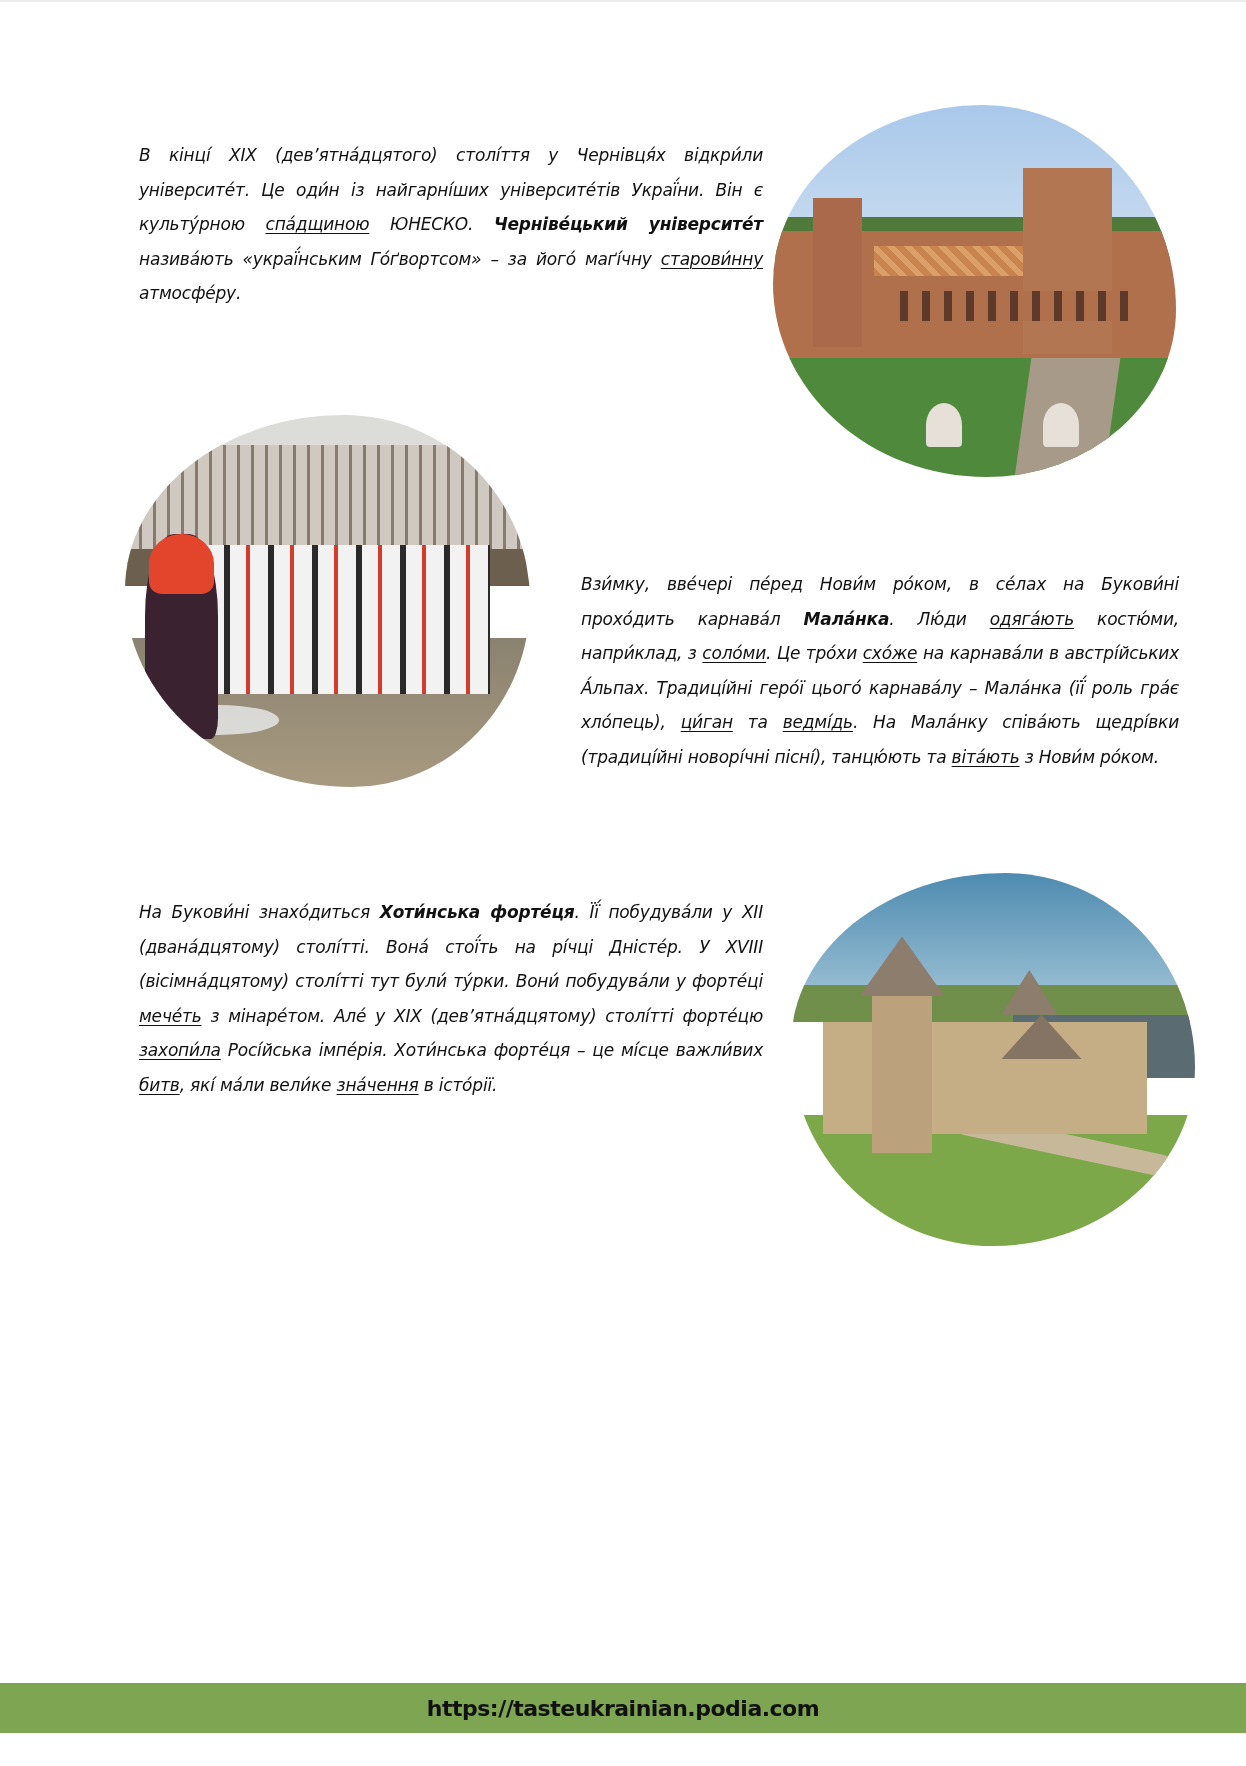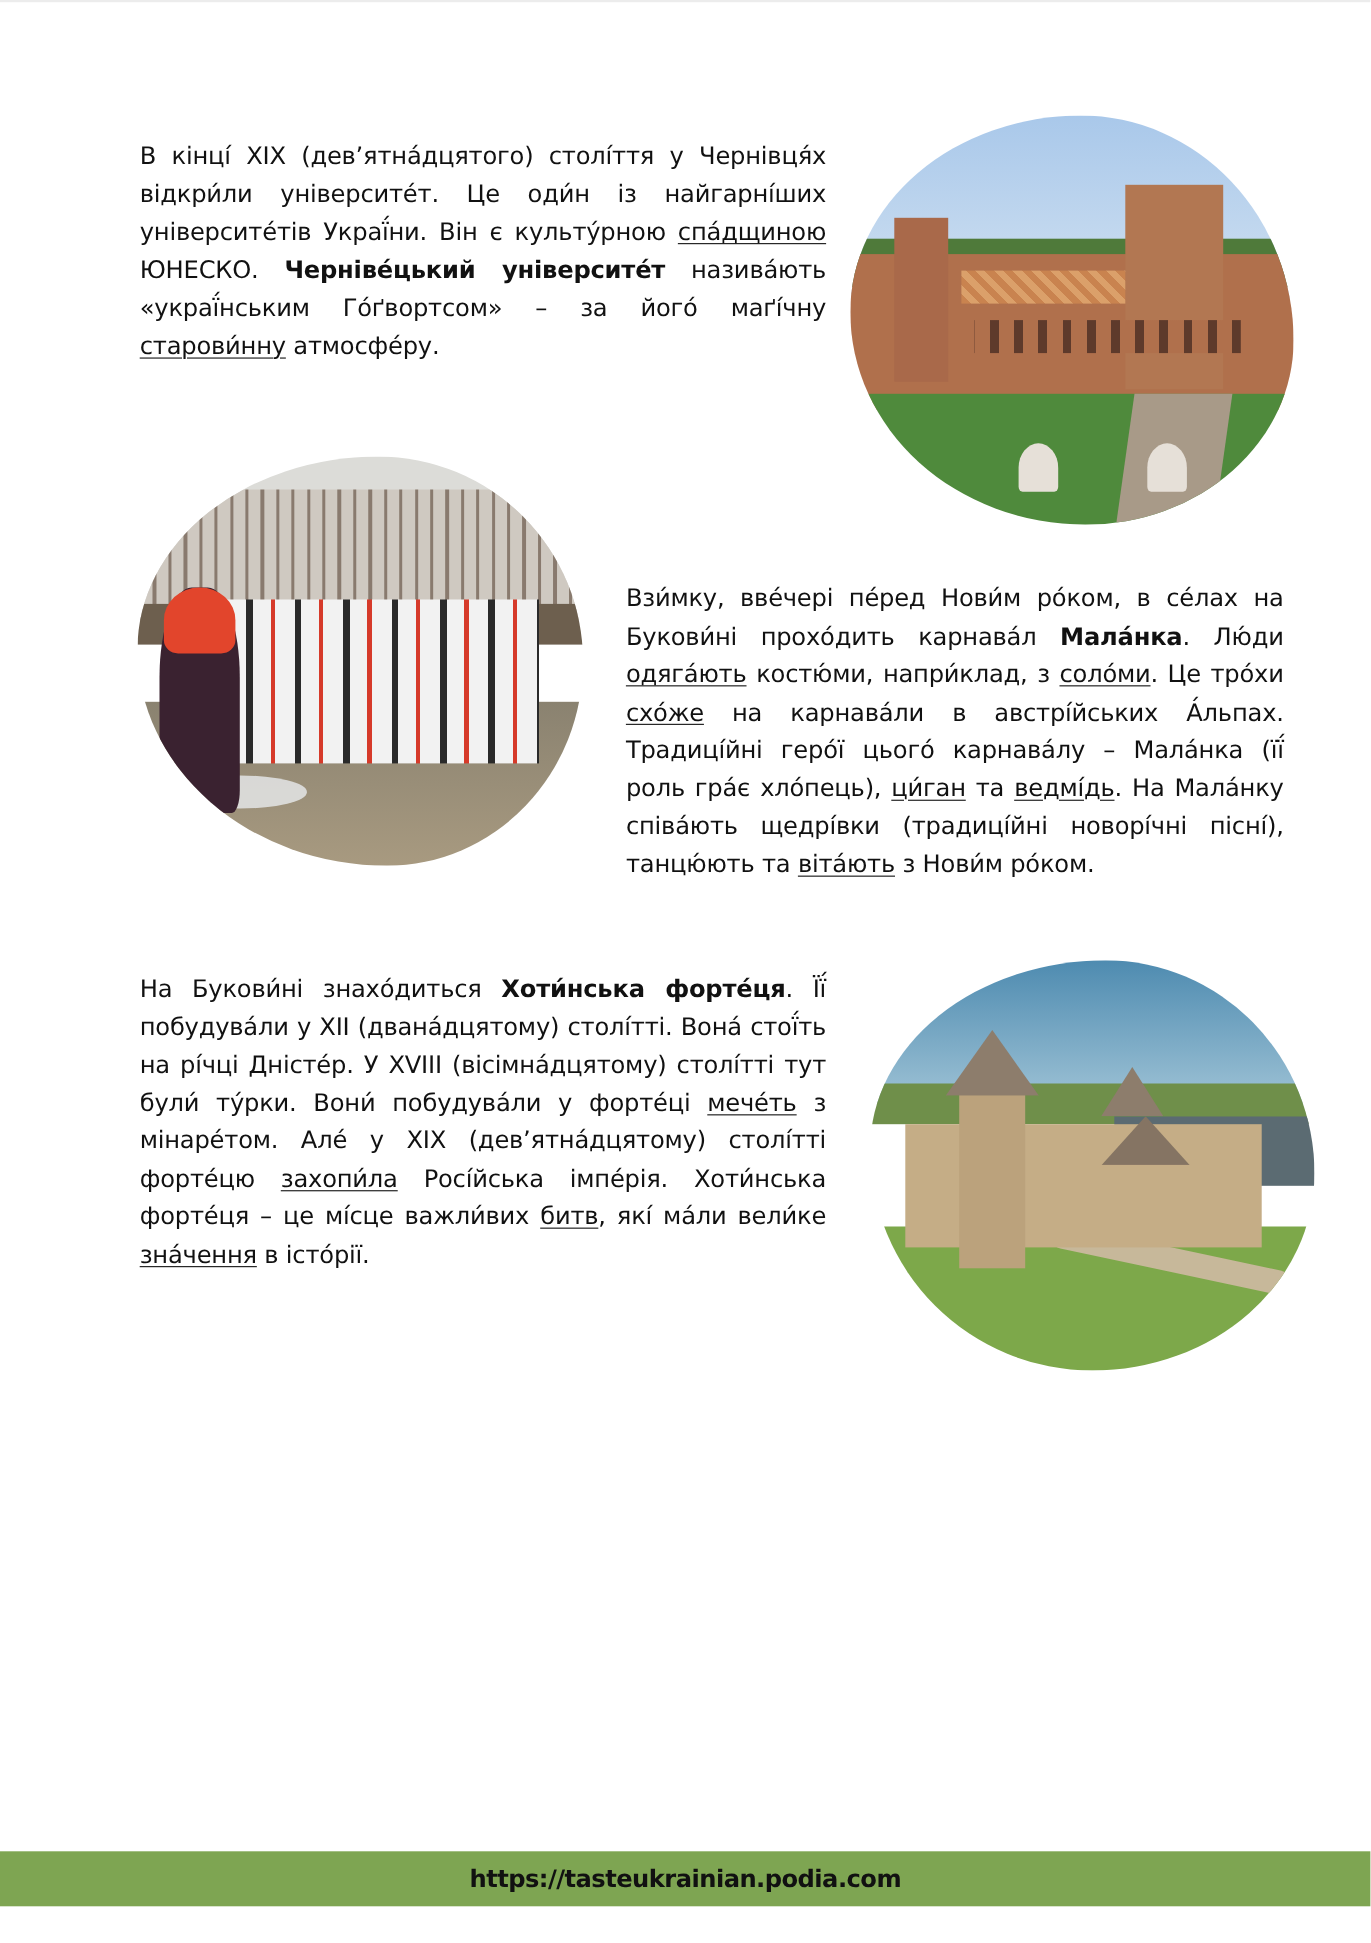--- a/index.html
+++ b/index.html
@@ -4,30 +4,31 @@
 <style>
   html, body { margin: 0; padding: 0; background: #ffffff; }
   body {
     width: 1246px; height: 1766px; position: relative; overflow: hidden;
     font-family: "DejaVu Sans", "Liberation Sans", sans-serif;
     color: #111111;
   }
   .top-rule { position: absolute; left: 0; top: 0; width: 1246px; height: 2px; background: #ececec; }
   .para {
     position: absolute;
-    font-size: 22px;
+    font-size: 17px;
     line-height: 34.5px;
     text-align: justify;
     letter-spacing: -0.2px;
-    margin: 3px;
+    margin: 15px;
+    font-style: italic;
   }
   .para b { font-weight: bold; }
   .para u { text-decoration: underline; text-underline-offset: 3px; text-decoration-thickness: 1px; }
   #p1 { left: 124px; top: 123px; width: 624px; }
-  #p2 { left: 566px; top: 525px; width: 598px; }
+  #p2 { left: 566px; top: 552px; width: 598px; }
   #p3 { left: 124px; top: 880px; width: 624px; }
 
   .blob {
     position: absolute; overflow: hidden;
     border-radius: 58% 42% 50% 50% / 55% 48% 52% 45%;
   }
   #img1 { left: 773px; top: 105px; width: 403px; height: 372px; border-radius: 52% 48% 47% 53% / 48% 55% 45% 52%; }
   #img2 { left: 125px; top: 415px; width: 405px; height: 372px; border-radius: 54% 46% 44% 56% / 47% 50% 50% 53%; }
   #img3 { left: 791px; top: 873px; width: 404px; height: 373px; border-radius: 53% 47% 50% 50% / 46% 52% 48% 54%; }
 

